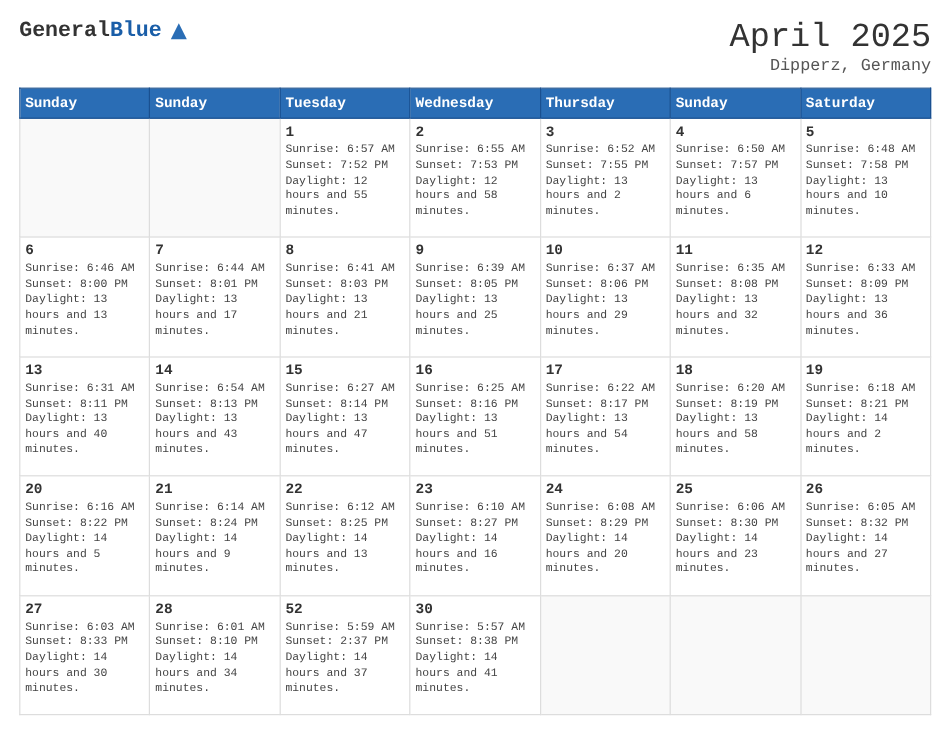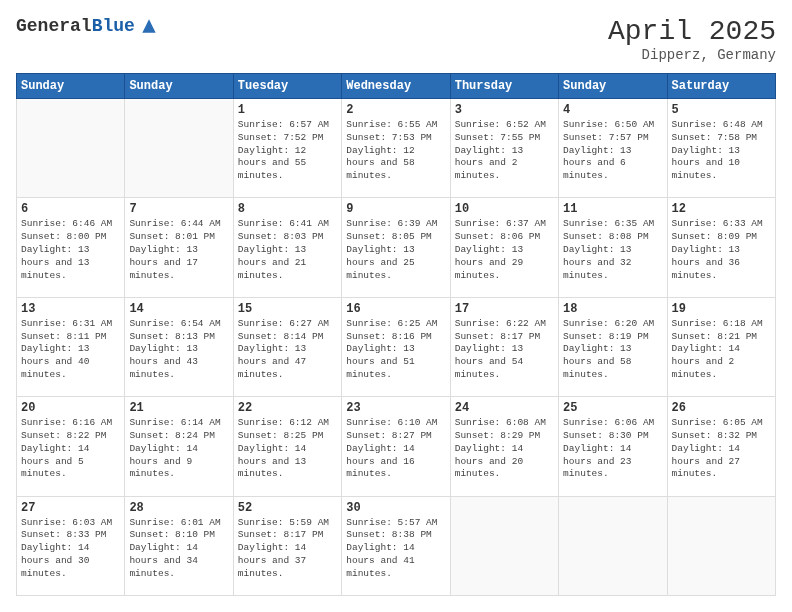--- a/index.html
+++ b/index.html
@@ -326,21 +326,21 @@
           <td>
             <span class="day-num">28</span>
             <div class="day-info">Sunrise: 6:01 AM
 Sunset: 8:10 PM
 Daylight: 14 hours
 and 34 minutes.</div>
           </td>
           <td>
             <span class="day-num">52</span>
             <div class="day-info">Sunrise: 5:59 AM
-Sunset: 8:17 PM
+Sunset: 2:37 PM
 Daylight: 14 hours
 and 37 minutes.</div>
           </td>
           <td>
             <span class="day-num">30</span>
             <div class="day-info">Sunrise: 5:57 AM
 Sunset: 8:38 PM
 Daylight: 14 hours
 and 41 minutes.</div>
           </td>

